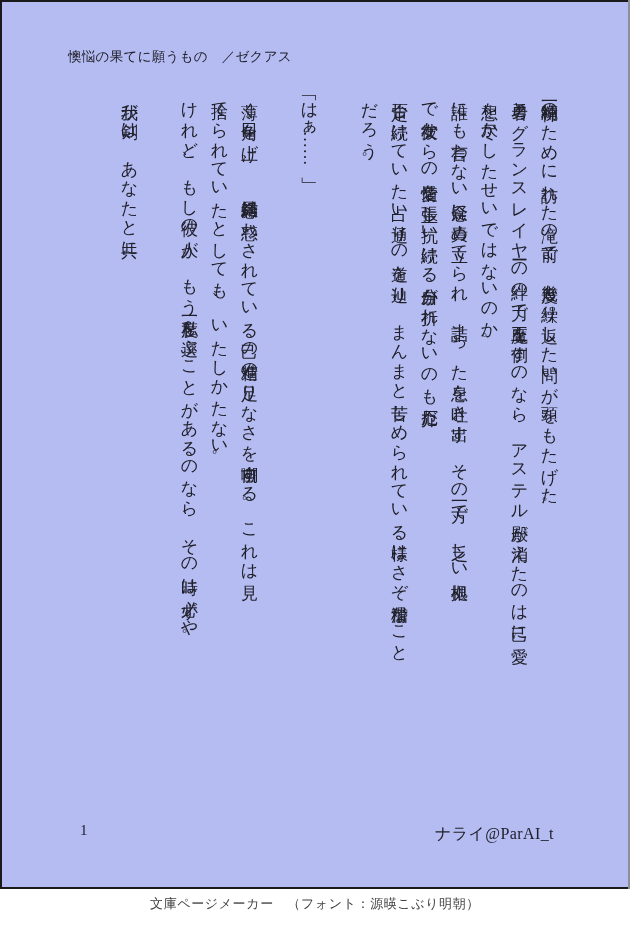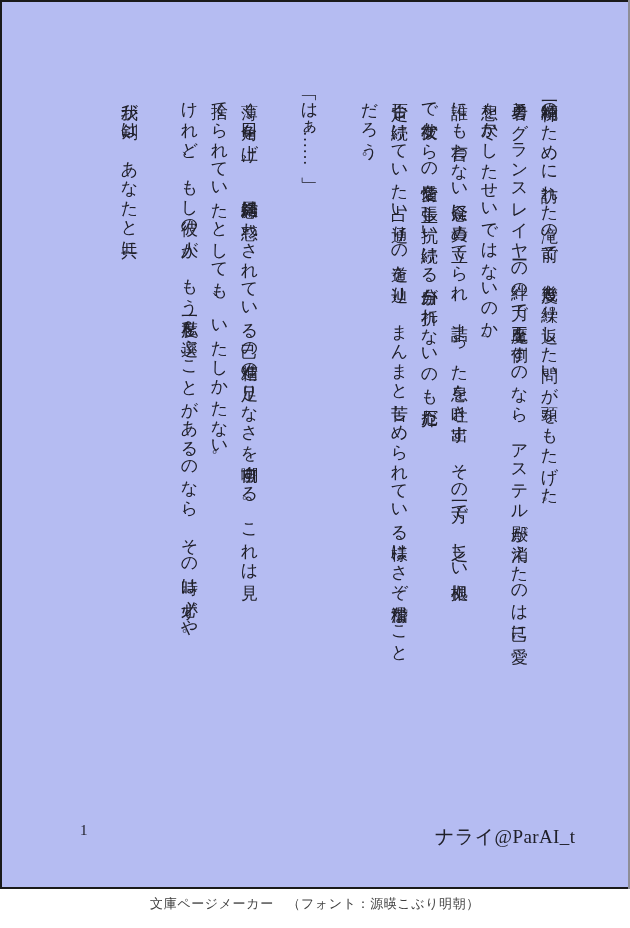--- a/index.html
+++ b/index.html
@@ -46,37 +46,38 @@
     line-height:30px;
     min-width:30px;
     white-space:nowrap;
   }
   .page-number{
     position:absolute; left:78px; top:820px;
     font-size:15px;
   }
   .credit{
     position:absolute; left:433px; top:822px;
-    font-size:19px; letter-spacing:0.4px;
+    font-size:16px; letter-spacing:0.4px;
     white-space:nowrap;
   }
   .footer{
     position:absolute; left:0; top:889px;
     width:630px; height:29px;
     background:#ffffff;
     display:flex; align-items:center; justify-content:center;
     font-size:13px; letter-spacing:0.6px;
     color:var(--footer-text,#3f3f3f);
     white-space:nowrap;
   }
 </style>
 </head>
 <body>
 
 <div class="page">
+  <div class="header">懊悩の果てに願うもの　／ゼクアス</div>
 
   <div class="body-text">
     <div class="tline">精神統一のために訪れた滝の前で、幾度も繰り返した問いが頭をもたげた。</div>
     <div class="tline">勇者とグランスレイヤーの絆の力で魔王を倒すのなら、アステル殿が消えたのは己に愛</div>
     <div class="tline">想を尽かしたせいではないのか。</div>
     <div class="tline">誰にも言わない疑念に責め立てられ、詰まった息を吐き出す。その一方で、乏しい根拠</div>
     <div class="tline">で彼女からの愛情を主張し抗い続ける自分が折れないのも厄介だ。</div>
     <div class="tline">否定し続けていた占い通りの道を辿り、まんまと苦しめられている様はさぞ滑稽なこと</div>
     <div class="tline">だろう。</div>
     <div class="tline"></div>

